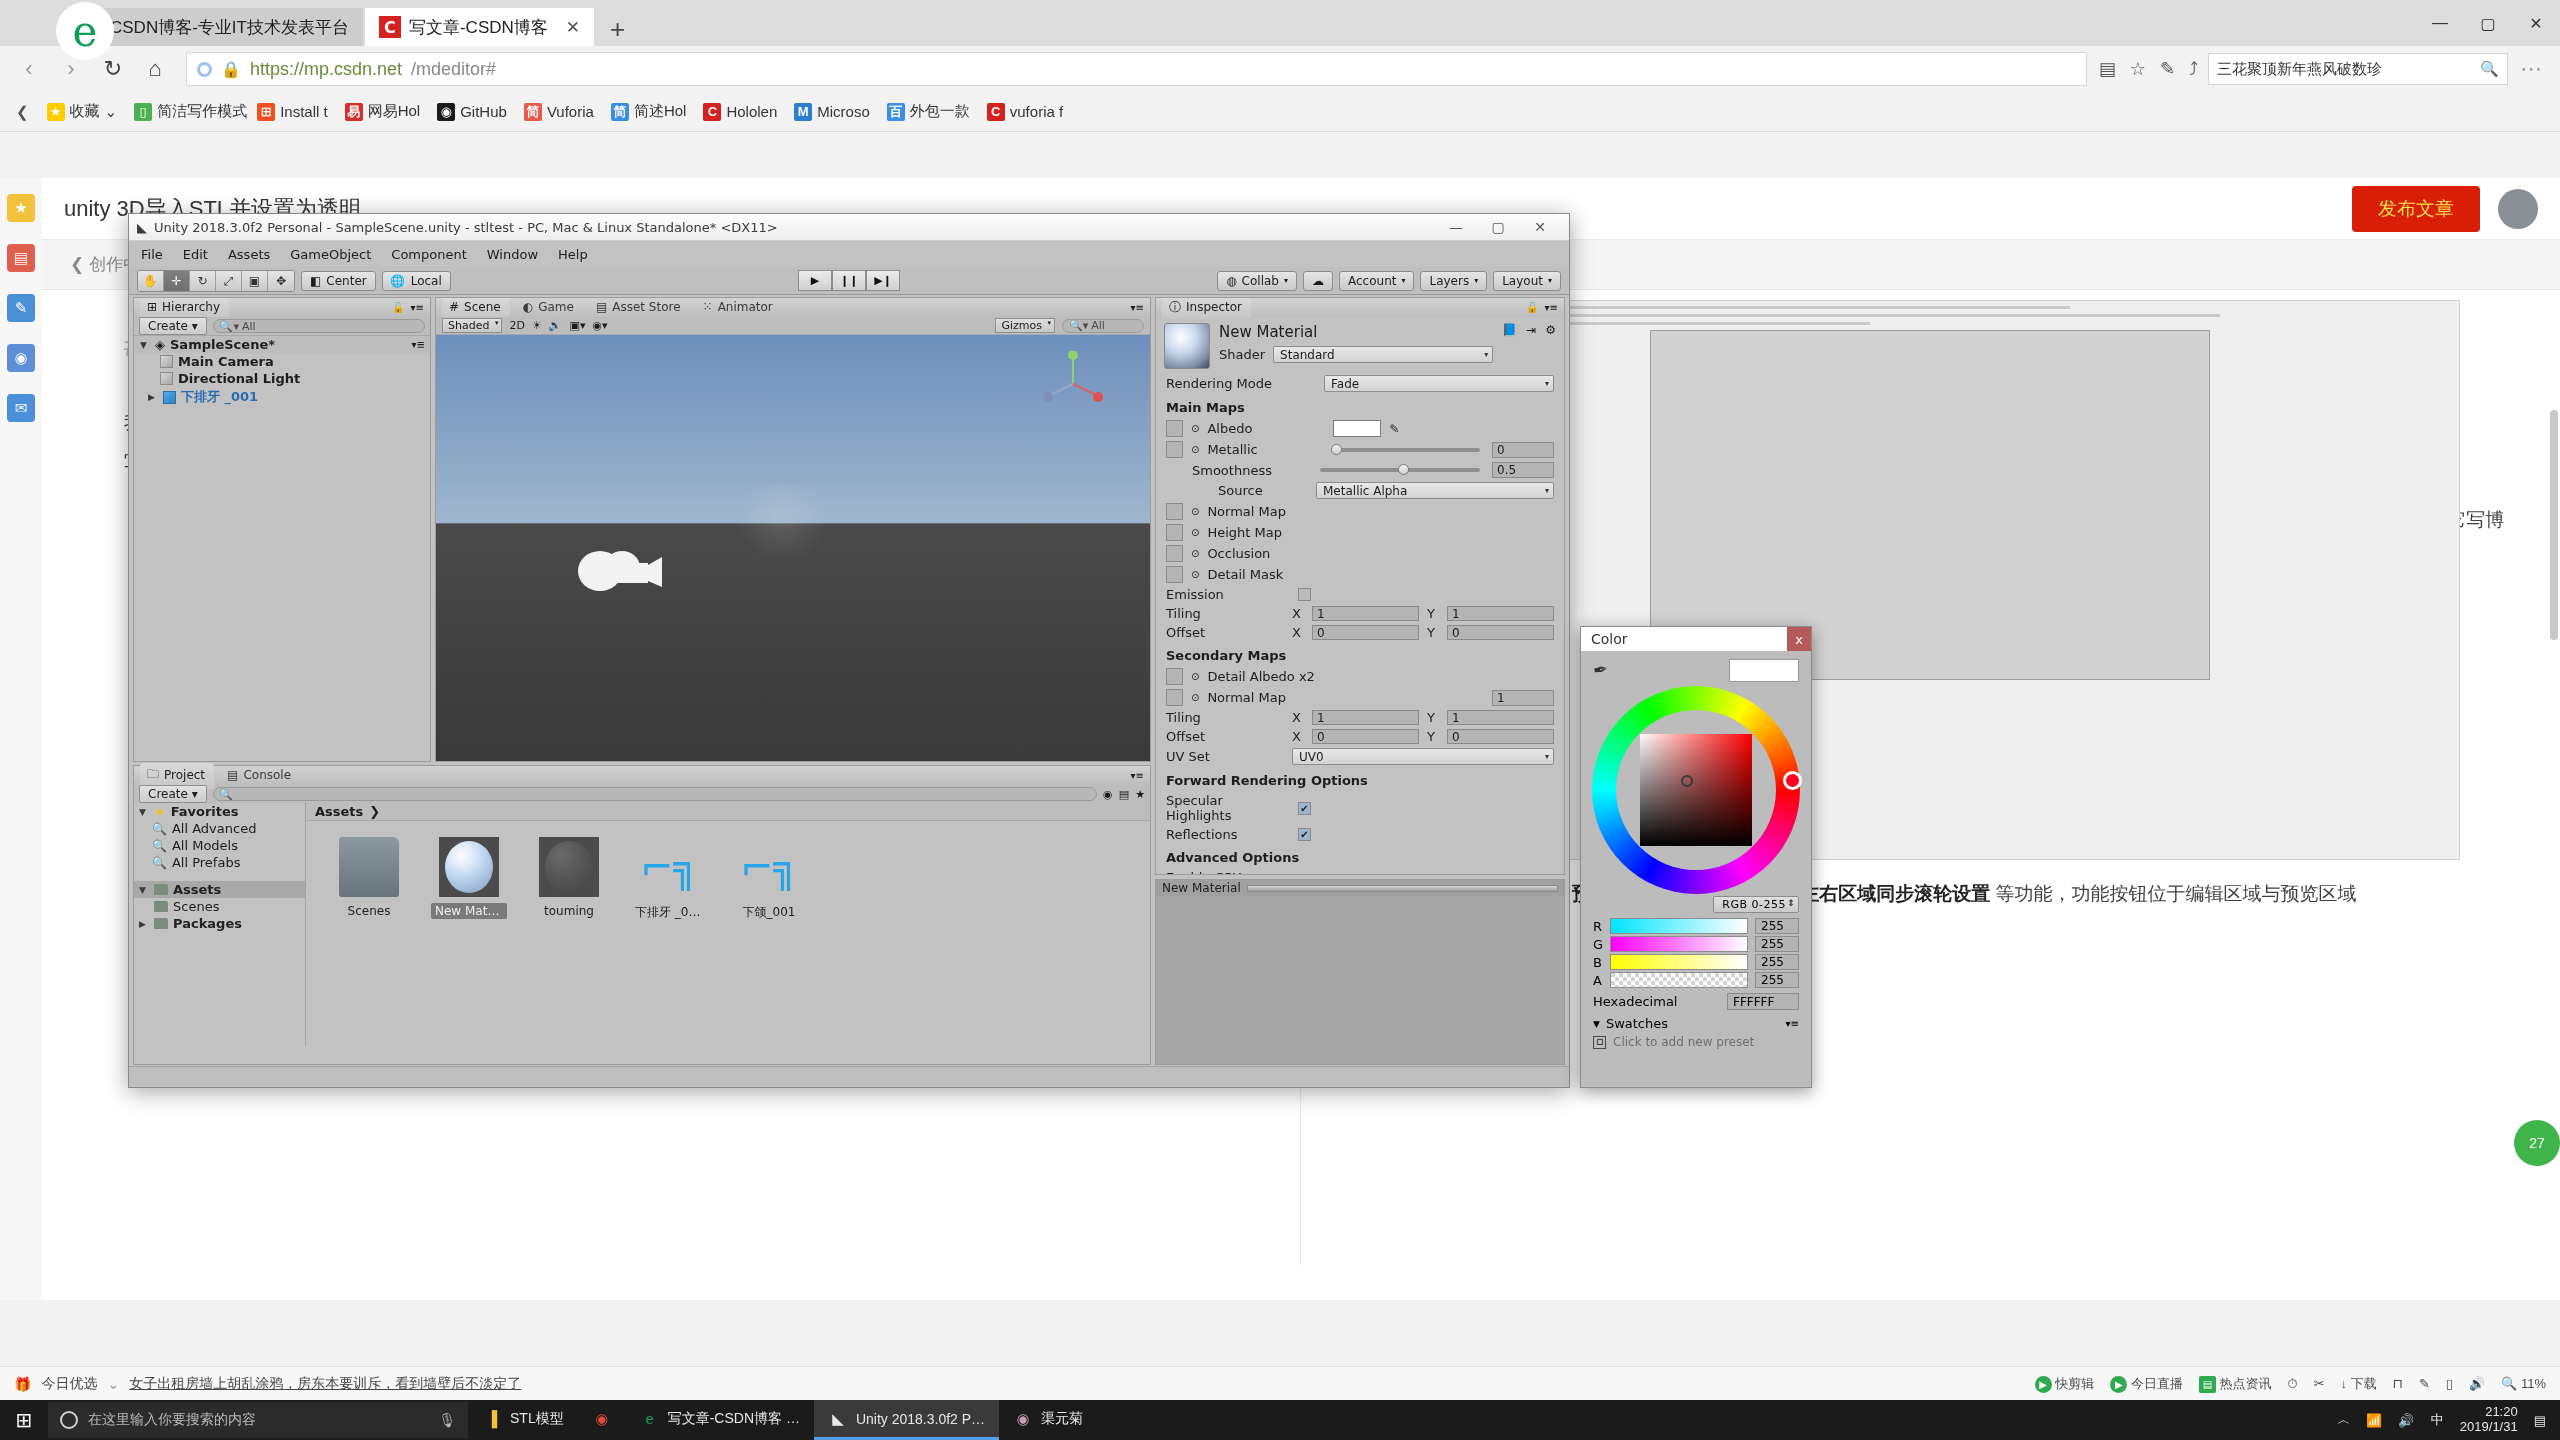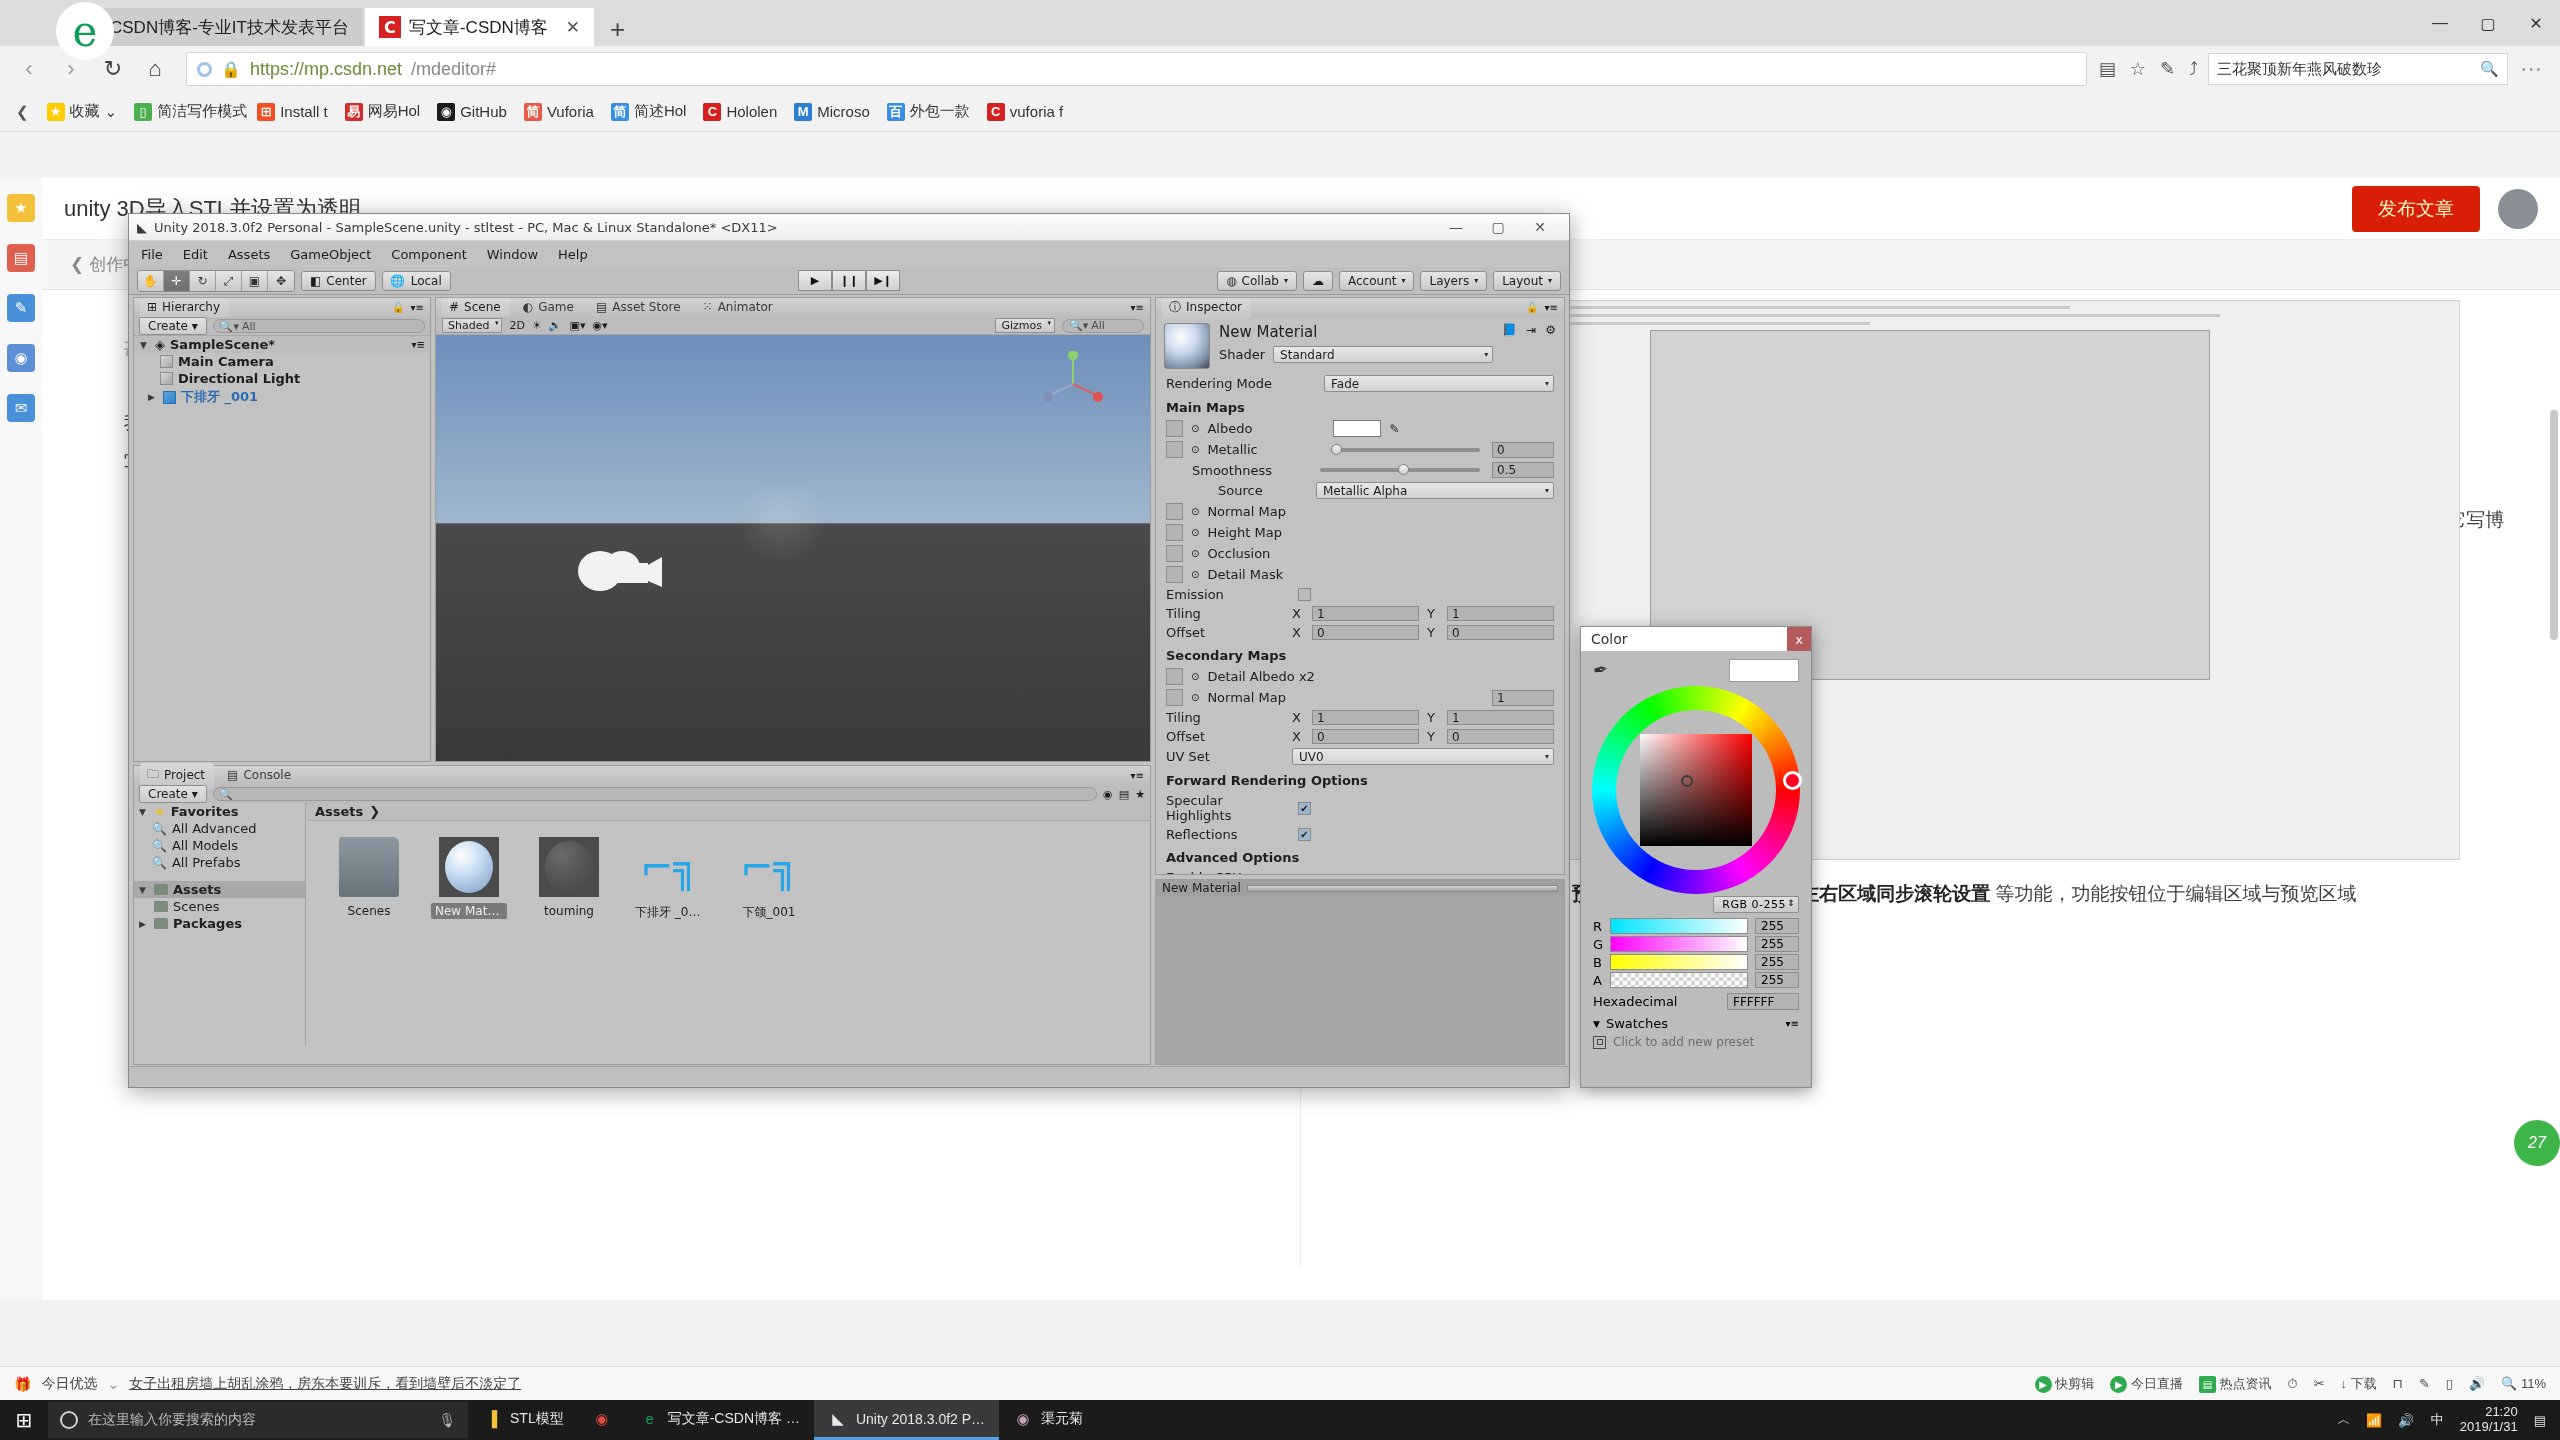--- a/index.html
+++ b/index.html
@@ -51,21 +51,21 @@
 
   
   #csdn { position:absolute; left:0; top:178px; right:0; bottom:140px; background:#fff; }
   .csdn-rail { position:absolute; left:0; top:0; width:42px; bottom:0; background:#f7f7f7;
      padding-top:16px; display:flex; flex-direction:column; align-items:center; gap:22px; }
   .rail-btn { width:28px; height:28px; border-radius:4px; display:flex; align-items:center;
      justify-content:center; font-size:15px; color:#fff; }
   .csdn-head { margin-left:42px; height:62px; display:flex; align-items:center;
      justify-content:space-between; padding:0 22px; border-bottom:1px solid #ececec; }
   .csdn-title { font-size:22px; color:#333; }
-  .pub-btn { background:#d81e06; color:#fef9c3; font-size:19px; padding:10px 26px; border-radius:4px;text-align:right; }
+  .pub-btn { background:#d81e06; color:#fde047; font-size:19px; padding:10px 26px; border-radius:4px;text-align:right; }
   .avatar { width:40px; height:40px; border-radius:50%; background:#8a8f96; margin-left:18px; }
   .csdn-toolbar { margin-left:42px; height:50px; background:#f5f5f5; display:flex;
      align-items:center; gap:8px; padding:0 16px; border-bottom:1px solid #e6e6e6;
      color:#8a8a8a; font-size:20px; }
   .tb { width:34px; height:34px; display:flex; align-items:center; justify-content:center;
      position:relative; }
   .tb.back { width:auto; font-size:17px; padding:0 12px; gap:5px; }
   .tb .dot { position:absolute; top:4px; right:4px; width:7px; height:7px; border-radius:50%;
      background:#e02020; }
 
@@ -284,22 +284,22 @@
 
   
   #bgimg { position:absolute; left:1460px; top:300px; width:1000px; height:560px;
      background:#efefef; border:1px solid #cfcfcf; overflow:hidden; }
   #bgimg2 { position:absolute; left:1650px; top:330px; width:560px; height:350px;
      background:#d2d2d2; border:1px solid #9e9e9e; }
   .fake-line { height:3px; background:#c9c9c9; margin:5px 10px; }
 
   
   .float-badge { position:absolute; right:0px; top:1120px; width:46px; height:46px;
-     border-radius:50%; background:#3fb549; color:#fff; font-size:16px; display:flex;
-     align-items:center; justify-content:center;font-style:italic; }
+     border-radius:50%; background:#3fb549; color:#fff; font-size:14px; display:flex;
+     align-items:center; justify-content:center; }
 
   
   #taskbar { position:absolute; left:0; right:0; bottom:0; height:40px; background:#1b1b1b;
      display:flex; align-items:center; color:#e8e8e8; font-size:14px; }
   .tb-start { width:48px; height:40px; display:flex; align-items:center; justify-content:center;
      font-size:20px; color:#fff; }
   .tb-search { width:420px; height:36px; background:#2b2b2b; display:flex; align-items:center;
      gap:10px; padding:0 12px; color:#b9b9b9; font-size:14px; }
   .tb-circle { width:18px; height:18px; border-radius:50%; border:2px solid #d0d0d0; }
   .tb-item { display:flex; align-items:center; gap:8px; padding:0 14px; height:40px;

